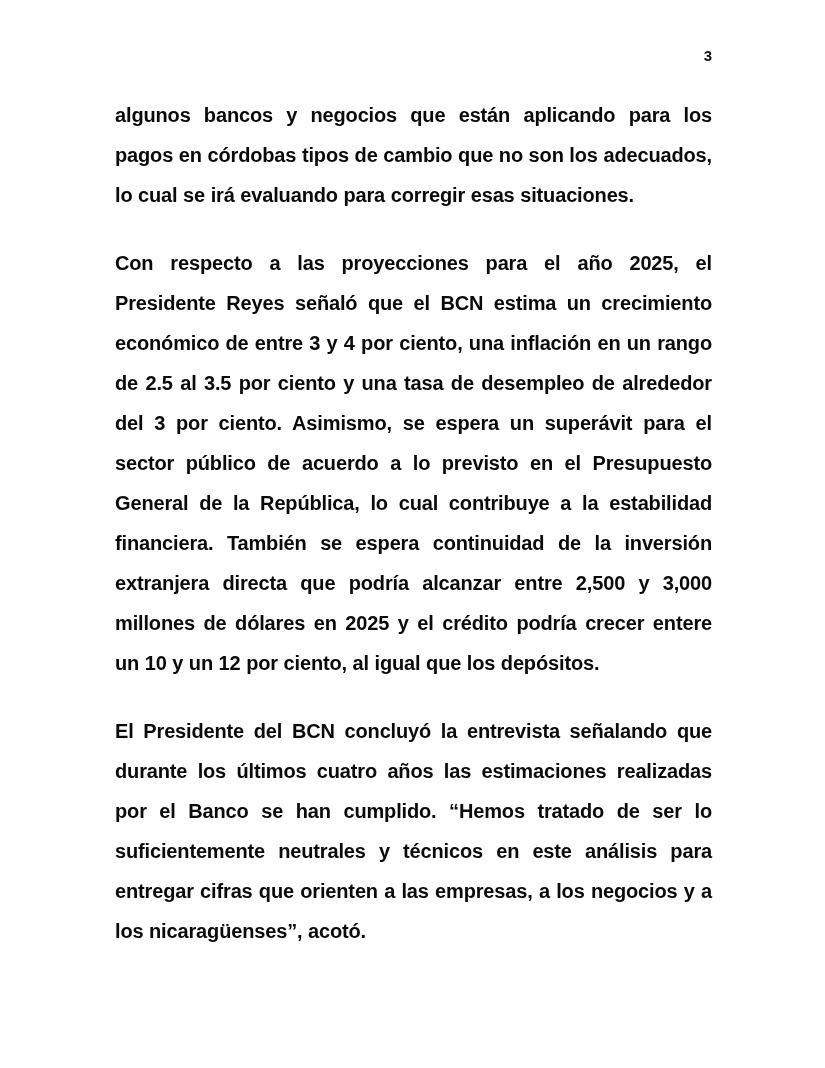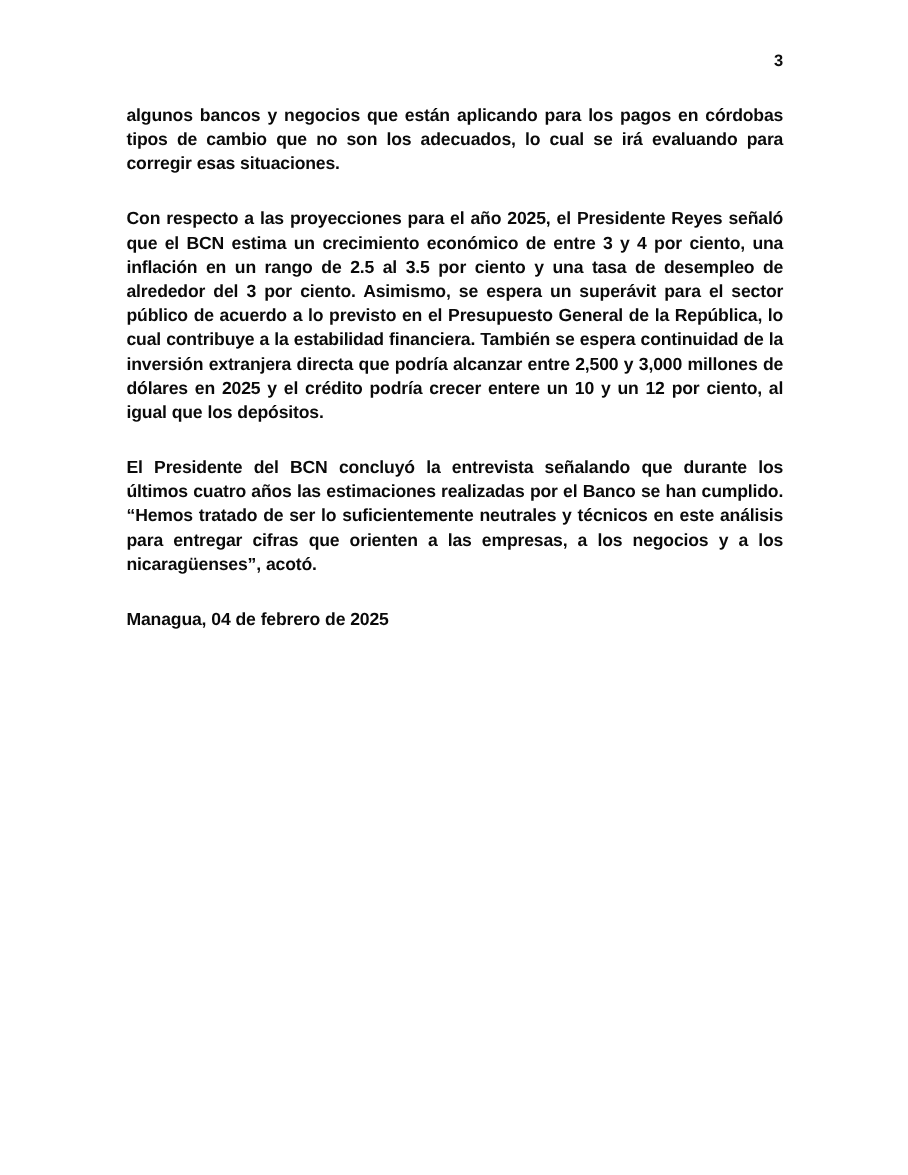--- a/index.html
+++ b/index.html
@@ -39,22 +39,22 @@
   }
   .content {
     position: absolute;
     top: 95px;
     left: 115px;
     width: 597px;
   }
   .para {
     font-family: "Liberation Sans", "DejaVu Sans", sans-serif;
     font-weight: 700;
-    font-size: 16px;
-    line-height: 22px;
+    font-size: 20px;
+    line-height: 40px;
     color: #0a0a0a;
     text-align: justify;
     text-justify: inter-word;
     margin: 0 0 28px 0;
     letter-spacing: -0.15px;
     word-spacing: 0.2px;
     -webkit-hyphens: none;
     hyphens: none;
   }
   .para:last-child {
@@ -75,17 +75,16 @@
   </div>
 
   <div class="content">
 
     <p class="para">algunos bancos y negocios que están aplicando para los pagos en córdobas tipos de cambio que no son los adecuados, lo cual se irá evaluando para corregir esas situaciones.</p>
 
     <p class="para">Con respecto a las proyecciones para el año 2025, el Presidente Reyes señaló que el BCN estima un crecimiento económico de entre 3 y 4 por ciento, una inflación en un rango de 2.5 al 3.5 por ciento y una tasa de desempleo de alrededor del 3 por ciento. Asimismo, se espera un superávit para el sector público de acuerdo a lo previsto en el Presupuesto General de la República, lo cual contribuye a la estabilidad financiera. También se espera continuidad de la inversión extranjera directa que podría alcanzar entre 2,500 y 3,000 millones de dólares en 2025 y el crédito podría crecer entere un 10 y un 12 por ciento, al igual que los depósitos.</p>
 
     <p class="para">El Presidente del BCN concluyó la entrevista señalando que durante los últimos cuatro años las estimaciones realizadas por el Banco se han cumplido. “Hemos tratado de ser lo suficientemente neutrales y técnicos en este análisis para entregar cifras que orienten a las empresas, a los negocios y a los nicaragüenses”, acotó.</p>
 
-    <p class="para para--single">Managua, 04 de febrero de 2025</p>
 
   </div>
 
 </div>
 
 </body></html>

